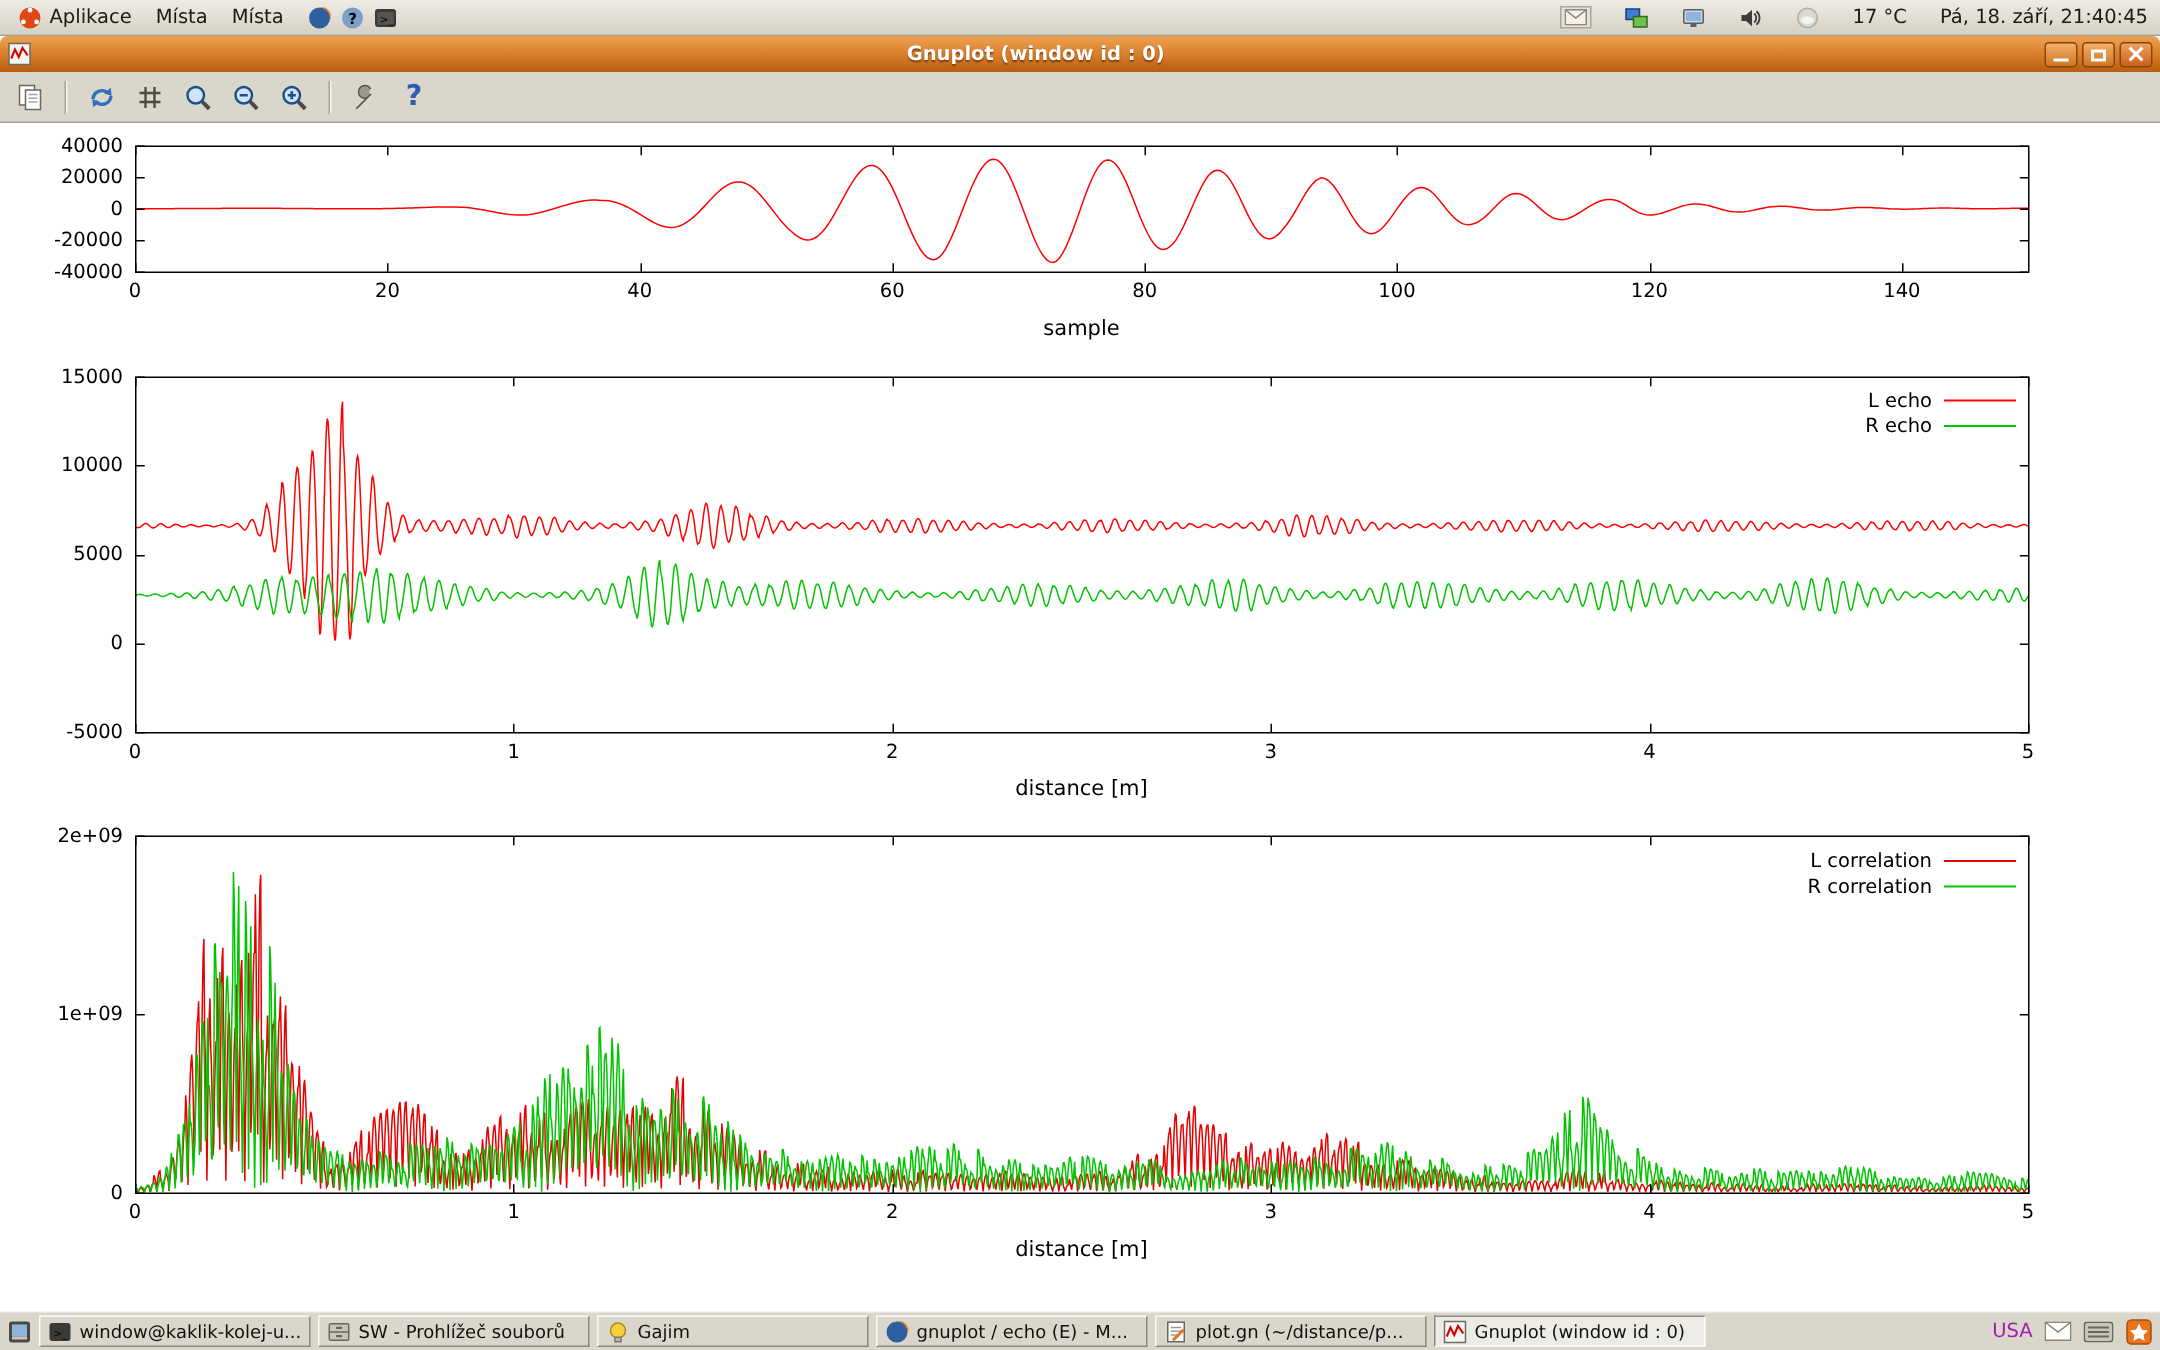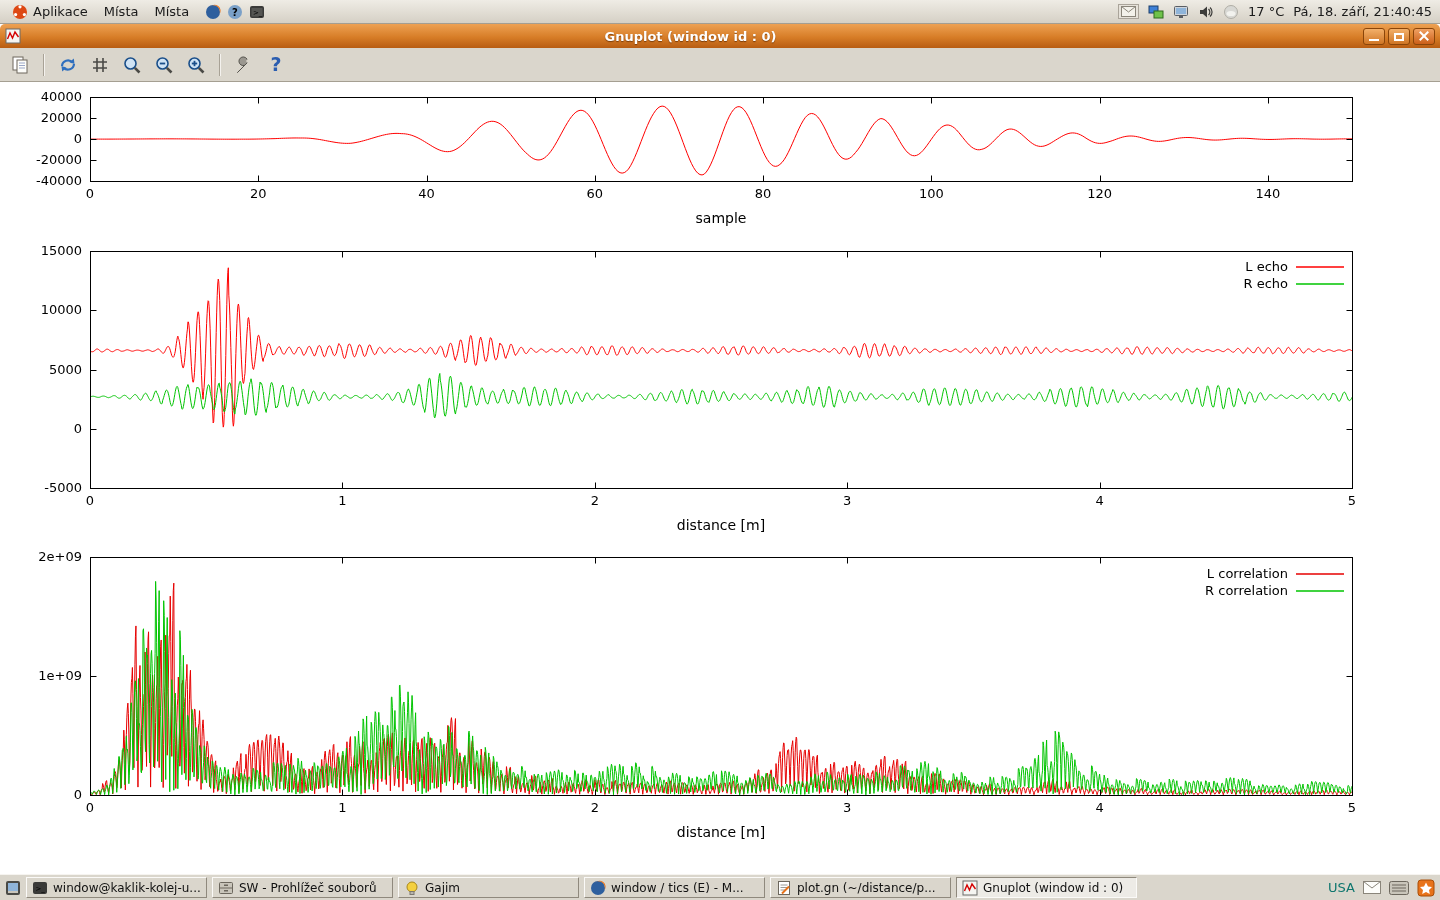--- a/index.html
+++ b/index.html
@@ -6,21 +6,21 @@
   html,body{width:1440px;height:900px;overflow:hidden;background:#fff;
     font-family:"DejaVu Sans",sans-serif;-webkit-font-smoothing:antialiased}
 
   
   .top-panel{position:absolute;left:0;top:0;width:1440px;height:24px;
     background:linear-gradient(#efece5,#d5d0c5);border-bottom:1px solid #a49e91;
     display:flex;align-items:center;padding:0 4px;z-index:30}
   .menu-item{display:flex;align-items:flex-start;gap:5px;padding:2px 8px;font-size:13px;color:#1a1a1a;cursor:default}
   .panel-launchers{display:flex;align-items:center;gap:6px;margin-left:8px}
   .panel-spacer{flex:1}
-  .tray{display:flex;align-items:center;gap:9px;padding-right:4px}
+  .tray{display:flex;align-items:center;gap:22px;padding-right:4px}
   .tray-text{font-size:13px;color:#1a1a1a;white-space:nowrap}
   .applet-box{border:1px solid #aaa49a;background:#e6e2da;padding:1px 2px;display:flex;align-items:center}
 
   
   .titlebar{position:absolute;left:0;top:24px;width:1440px;height:24px;
     background:linear-gradient(#eda153,#d77d27 55%,#b85d12);
     border-radius:5px 5px 0 0;display:flex;align-items:center;padding:0 5px;z-index:29}
   .title-text{flex:1;text-align:center;color:#fff;font-weight:bold;font-size:13px;
     text-shadow:0 1px 1px rgba(90,40,0,.7)}
   .win-btn{width:22px;height:17px;margin-left:3px;border:1px solid #8a4509;border-radius:3px;
@@ -43,21 +43,21 @@
   svg text{font-family:"DejaVu Sans",sans-serif;fill:#000}
 
   
   .taskbar{position:absolute;left:0;top:874px;width:1440px;height:26px;background:#dad6cc;
     border-top:1px solid #f6f4f0;display:flex;align-items:center;padding:0 5px;gap:5px;z-index:30}
   .task-btn{width:181px;height:21px;display:flex;align-items:center;gap:5px;padding:0 5px;
     font-size:12px;color:#111;background:#dad6cc;white-space:nowrap;overflow:hidden;
     border:1px solid;border-color:#fbfaf8 #8f897d #8f897d #fbfaf8;cursor:default}
   .task-btn.active{border-color:#8f897d #fbfaf8 #fbfaf8 #8f897d;background:#edebe6}
   .task-tray{margin-left:auto;display:flex;align-items:center;gap:8px}
-  .kbd-layout{font-size:13px;color:#0f766e}
+  .kbd-layout{font-size:13px;color:#a21caf}
   .icon16{width:16px;height:16px;flex:0 0 16px}
 </style>
 </head>
 <body>
 
 <div class="top-panel">
   <div class="menu-item">
     <svg class="icon16" viewBox="0 0 16 16">
       <circle cx="8" cy="8" r="7" fill="#dd4814"></circle>
       <circle cx="8" cy="2.8" r="1.6" fill="#fff"></circle>
@@ -386,21 +386,21 @@
       <rect x="6" y="11.5" width="4" height="3" fill="#b9b6ad" stroke="#7c7870"></rect>
     </svg>
     <span>Gajim</span>
   </div>
 
   <div class="task-btn">
     <svg class="icon16" viewBox="0 0 16 16">
       <circle cx="8" cy="8" r="7" fill="#2e5f9e"></circle>
       <path d="M8 1 a7 7 0 0 1 6.6 9 a5.5 5.5 0 0 0 -10 -6.5 a6 6 0 0 1 3.4 -2.5z" fill="#e8731a"></path>
     </svg>
-    <span>window / tics (E) - M...</span>
+    <span>gnuplot / echo (E) - M...</span>
   </div>
 
   <div class="task-btn">
     <svg class="icon16" viewBox="0 0 16 16">
       <rect x="2.5" y="1.5" width="11" height="13" fill="#fff" stroke="#6c675d"></rect>
       <line x1="4.5" y1="5" x2="11.5" y2="5" stroke="#9a9a96"></line>
       <line x1="4.5" y1="7.5" x2="11.5" y2="7.5" stroke="#9a9a96"></line>
       <line x1="4.5" y1="10" x2="9" y2="10" stroke="#9a9a96"></line>
       <line x1="6" y1="13.5" x2="13" y2="6.5" stroke="#e8731a" stroke-width="2"></line>
     </svg>

